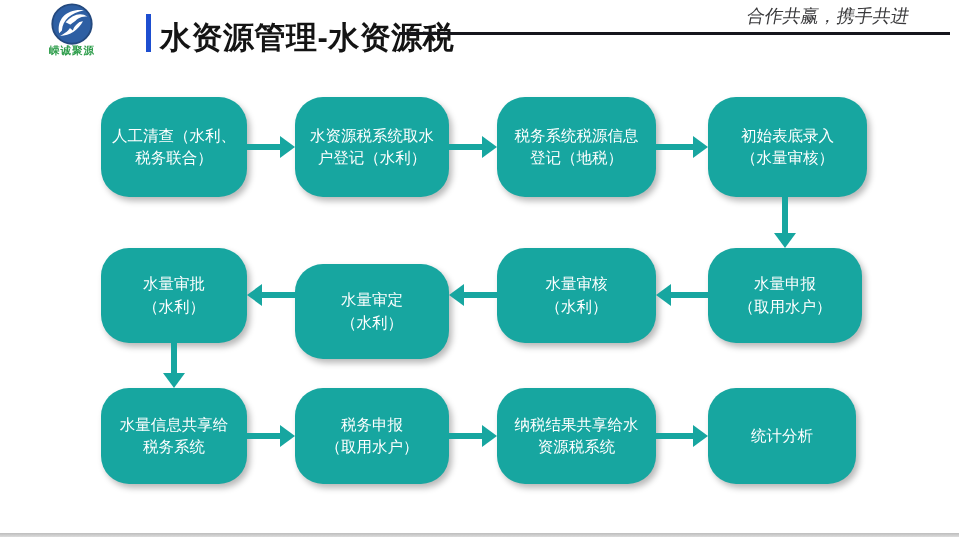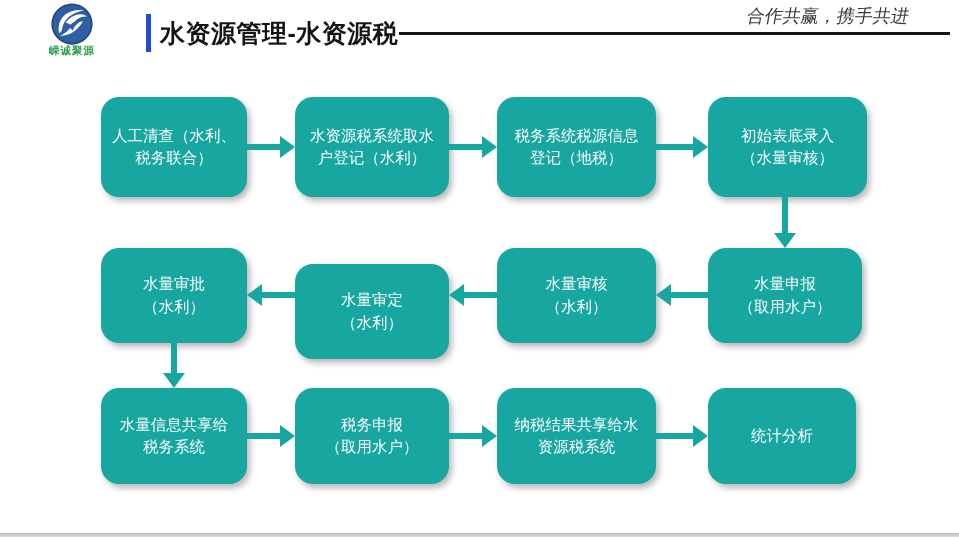--- a/index.html
+++ b/index.html
@@ -10,26 +10,26 @@
   }
   html,body{margin:0;padding:0;background:#fff;}
   body{font-family:"Liberation Sans","DejaVu Sans",sans-serif;}
   .stage{position:relative;width:959px;height:540px;background:#fff;overflow:hidden;}
 
   
   .logo-wrap{position:absolute;left:38px;top:2px;width:68px;text-align:center;}
   .logo-wrap svg{display:block;margin:0 auto;}
   .logo-text{font-size:10.5px;font-weight:bold;color:var(--logo-text-green);letter-spacing:1px;margin-top:-2px;white-space:nowrap;}
   .accent-bar{position:absolute;left:146px;top:14px;width:5px;height:38px;background:var(--accent-bar);}
-  .page-title{position:absolute;left:160px;top:17px;font-size:25px;font-weight:bold;color:var(--title-text);white-space:nowrap;letter-spacing:0.5px;}
+  .page-title{position:absolute;left:160px;top:17px;font-size:31px;font-weight:bold;color:var(--title-text);white-space:nowrap;letter-spacing:0.5px;}
   .header-rule{position:absolute;left:399px;top:32px;width:551px;height:3px;background:var(--header-line);}
   .slogan{position:absolute;right:50px;top:4px;font-size:18px;color:var(--slogan-text);transform:skewX(-10deg);white-space:nowrap;}
 
   
-  .fbox{position:absolute;border-radius:18px;background:var(--box);color:var(--box-text);
+  .fbox{position:absolute;border-radius:28px;background:var(--box);color:var(--box-text);
         display:flex;flex-direction:column;align-items:center;justify-content:center;
         text-align:center;font-size:15.5px;line-height:1.45;box-shadow:3px 4px 6px rgba(0,0,0,.28);
         padding:4px 8px;box-sizing:border-box;}
   .fbox span{display:block;white-space:nowrap;}
 
   
   .arrow{position:absolute;display:flex;align-items:center;}
   .arrow .shaft{flex:1;height:6px;background:var(--arrow);}
   .arrow .head-r{width:0;height:0;border-top:11px solid transparent;border-bottom:11px solid transparent;border-left:15px solid var(--arrow);}
   .arrow .head-l{width:0;height:0;border-top:11px solid transparent;border-bottom:11px solid transparent;border-right:15px solid var(--arrow);}

